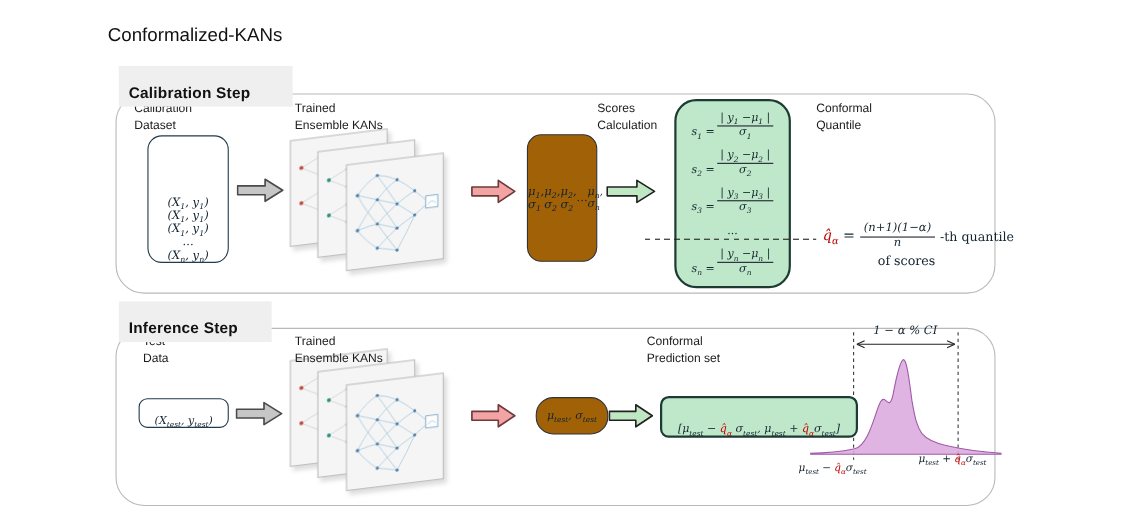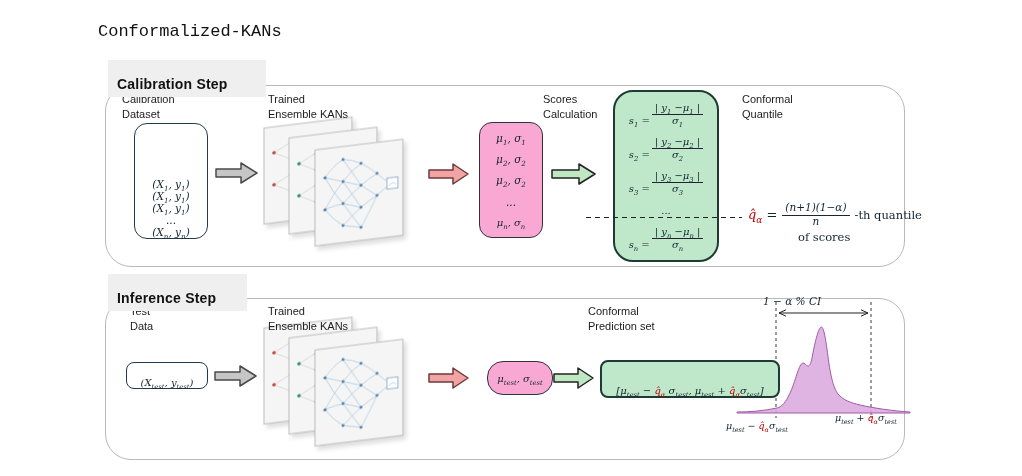--- a/index.html
+++ b/index.html
@@ -1,31 +1,31 @@
 <!DOCTYPE html>
 <html><head>
 <meta charset="utf-8">
 <style>
   html,body{margin:0;padding:0}
   body{width:1022px;height:476px;background:#ffffff;position:relative;overflow:hidden;
        font-family:"Liberation Sans",sans-serif;color:#1b1b1b}
   .abs{position:absolute}
-  .title{font-family:Liberation Mono, monospace;font-size:17px;color:#111}
+  .title{font-family:Liberation Sans, sans-serif;font-size:17px;color:#111}
   .stephdr{background:#efefef;font-weight:bold;font-size:14px;color:#111;
            padding:16px 10px 5px 9px;z-index:3;letter-spacing:.2px}
   .container{border:1.5px solid #b9b9b9;border-radius:26px;background:#fff;z-index:0}
   .lbl{font-size:11px;line-height:15px;color:#1c1c1c;z-index:2}
   .math{font-family:"DejaVu Serif","Liberation Serif",serif;font-style:italic;color:#13232f}
   .math sub{font-size:0.68em;line-height:0}
   .rm{font-style:normal}
   .red{color:#c00000}
   .databox{border:1.5px solid #223a4c;border-radius:13px;background:#fff;display:flex;
            flex-direction:column;justify-content:flex-end;align-items:center;z-index:2}
-  .pinkbox{background:#f9a8d4;border:1.6px solid #30333a;border-radius:13px;display:flex;
-           flex-direction:column;justify-content:space-evenly;align-items:center;z-index:2}
+  .pinkbox{background:#a16207;border:1.6px solid #30333a;border-radius:13px;display:flex;
+           flex-direction:row;justify-content:space-evenly;align-items:center;z-index:2}
   .greenbox{background:#bfe8ca;border:2px solid #1d3b33;z-index:2}
   .frac{display:inline-flex;flex-direction:column;align-items:center;line-height:1.1}
   .frac .num{border-bottom:1px solid #223;padding:0 3px 1px}
   .scorerow{display:flex;align-items:flex-end;gap:2px}
   .dash-h{height:1.4px;background:repeating-linear-gradient(90deg,#222 0 5px,transparent 5px 9px);z-index:4}
   svg .card{fill:#f5f5f5;stroke:#bdbdbd;stroke-width:1}
   .shadow{filter:drop-shadow(3px 4px 2px rgba(0,0,0,.13))}
   .vdash{stroke:#3a3a3a;stroke-width:1;stroke-dasharray:3 3}
   .netline{stroke:#9cc0da;stroke-width:.7;fill:none;opacity:.9}
   .ghostline{stroke:#cfcfcf;stroke-width:.7;fill:none}
@@ -222,15 +222,15 @@
 </div>
 
 <svg class="abs" style="left:733px;top:296px;z-index:1" width="182" height="130" viewBox="0 0 182 130">
   <line class="vdash" x1="43" y1="6" x2="43" y2="122"></line>
   <line class="vdash" x1="138" y1="6" x2="138" y2="122"></line>
   <line x1="46" y1="17" x2="135" y2="17" stroke="#222" stroke-width="1"></line>
   <path d="M46,17 l7,-3.2 M46,17 l7,3.2 M135,17 l-7,-3.2 M135,17 l-7,3.2" stroke="#222" stroke-width="1" fill="none"></path>
   <path d="M4,116 C16,116 30,115 44,112 C54,110 60,90 64,78 C67,69 69,65 72,68 C75,71 77,72 79,62 C82,46 85,33 88,31 C91,30 93,45 96,68 C99,86 101,92 105,98 C110,104 118,107 127,109 C140,112 160,115 177,116 L177,117 L4,117 Z" fill="#dcaade" fill-opacity="0.88" stroke="#a05aa8" stroke-width="1"></path>
 </svg>
 
-<div class="abs math" style="left:763px;top:295px;width:120px;text-align:left;font-size:10.5px;z-index:2">1 − α % CI</div>
+<div class="abs math" style="left:763px;top:295px;width:120px;text-align:center;font-size:10.5px;z-index:2">1 − α % CI</div>
 <div class="abs math" style="left:726px;top:420px;font-size:9.5px;z-index:2">μ<sub>test</sub> − <span class="red">q̂<sub>α</sub></span>σ<sub>test</sub></div>
 <div class="abs math" style="left:835px;top:412px;font-size:9.5px;z-index:2">μ<sub>test</sub> + <span class="red">q̂<sub>α</sub></span>σ<sub>test</sub></div>
 
 </body></html>

